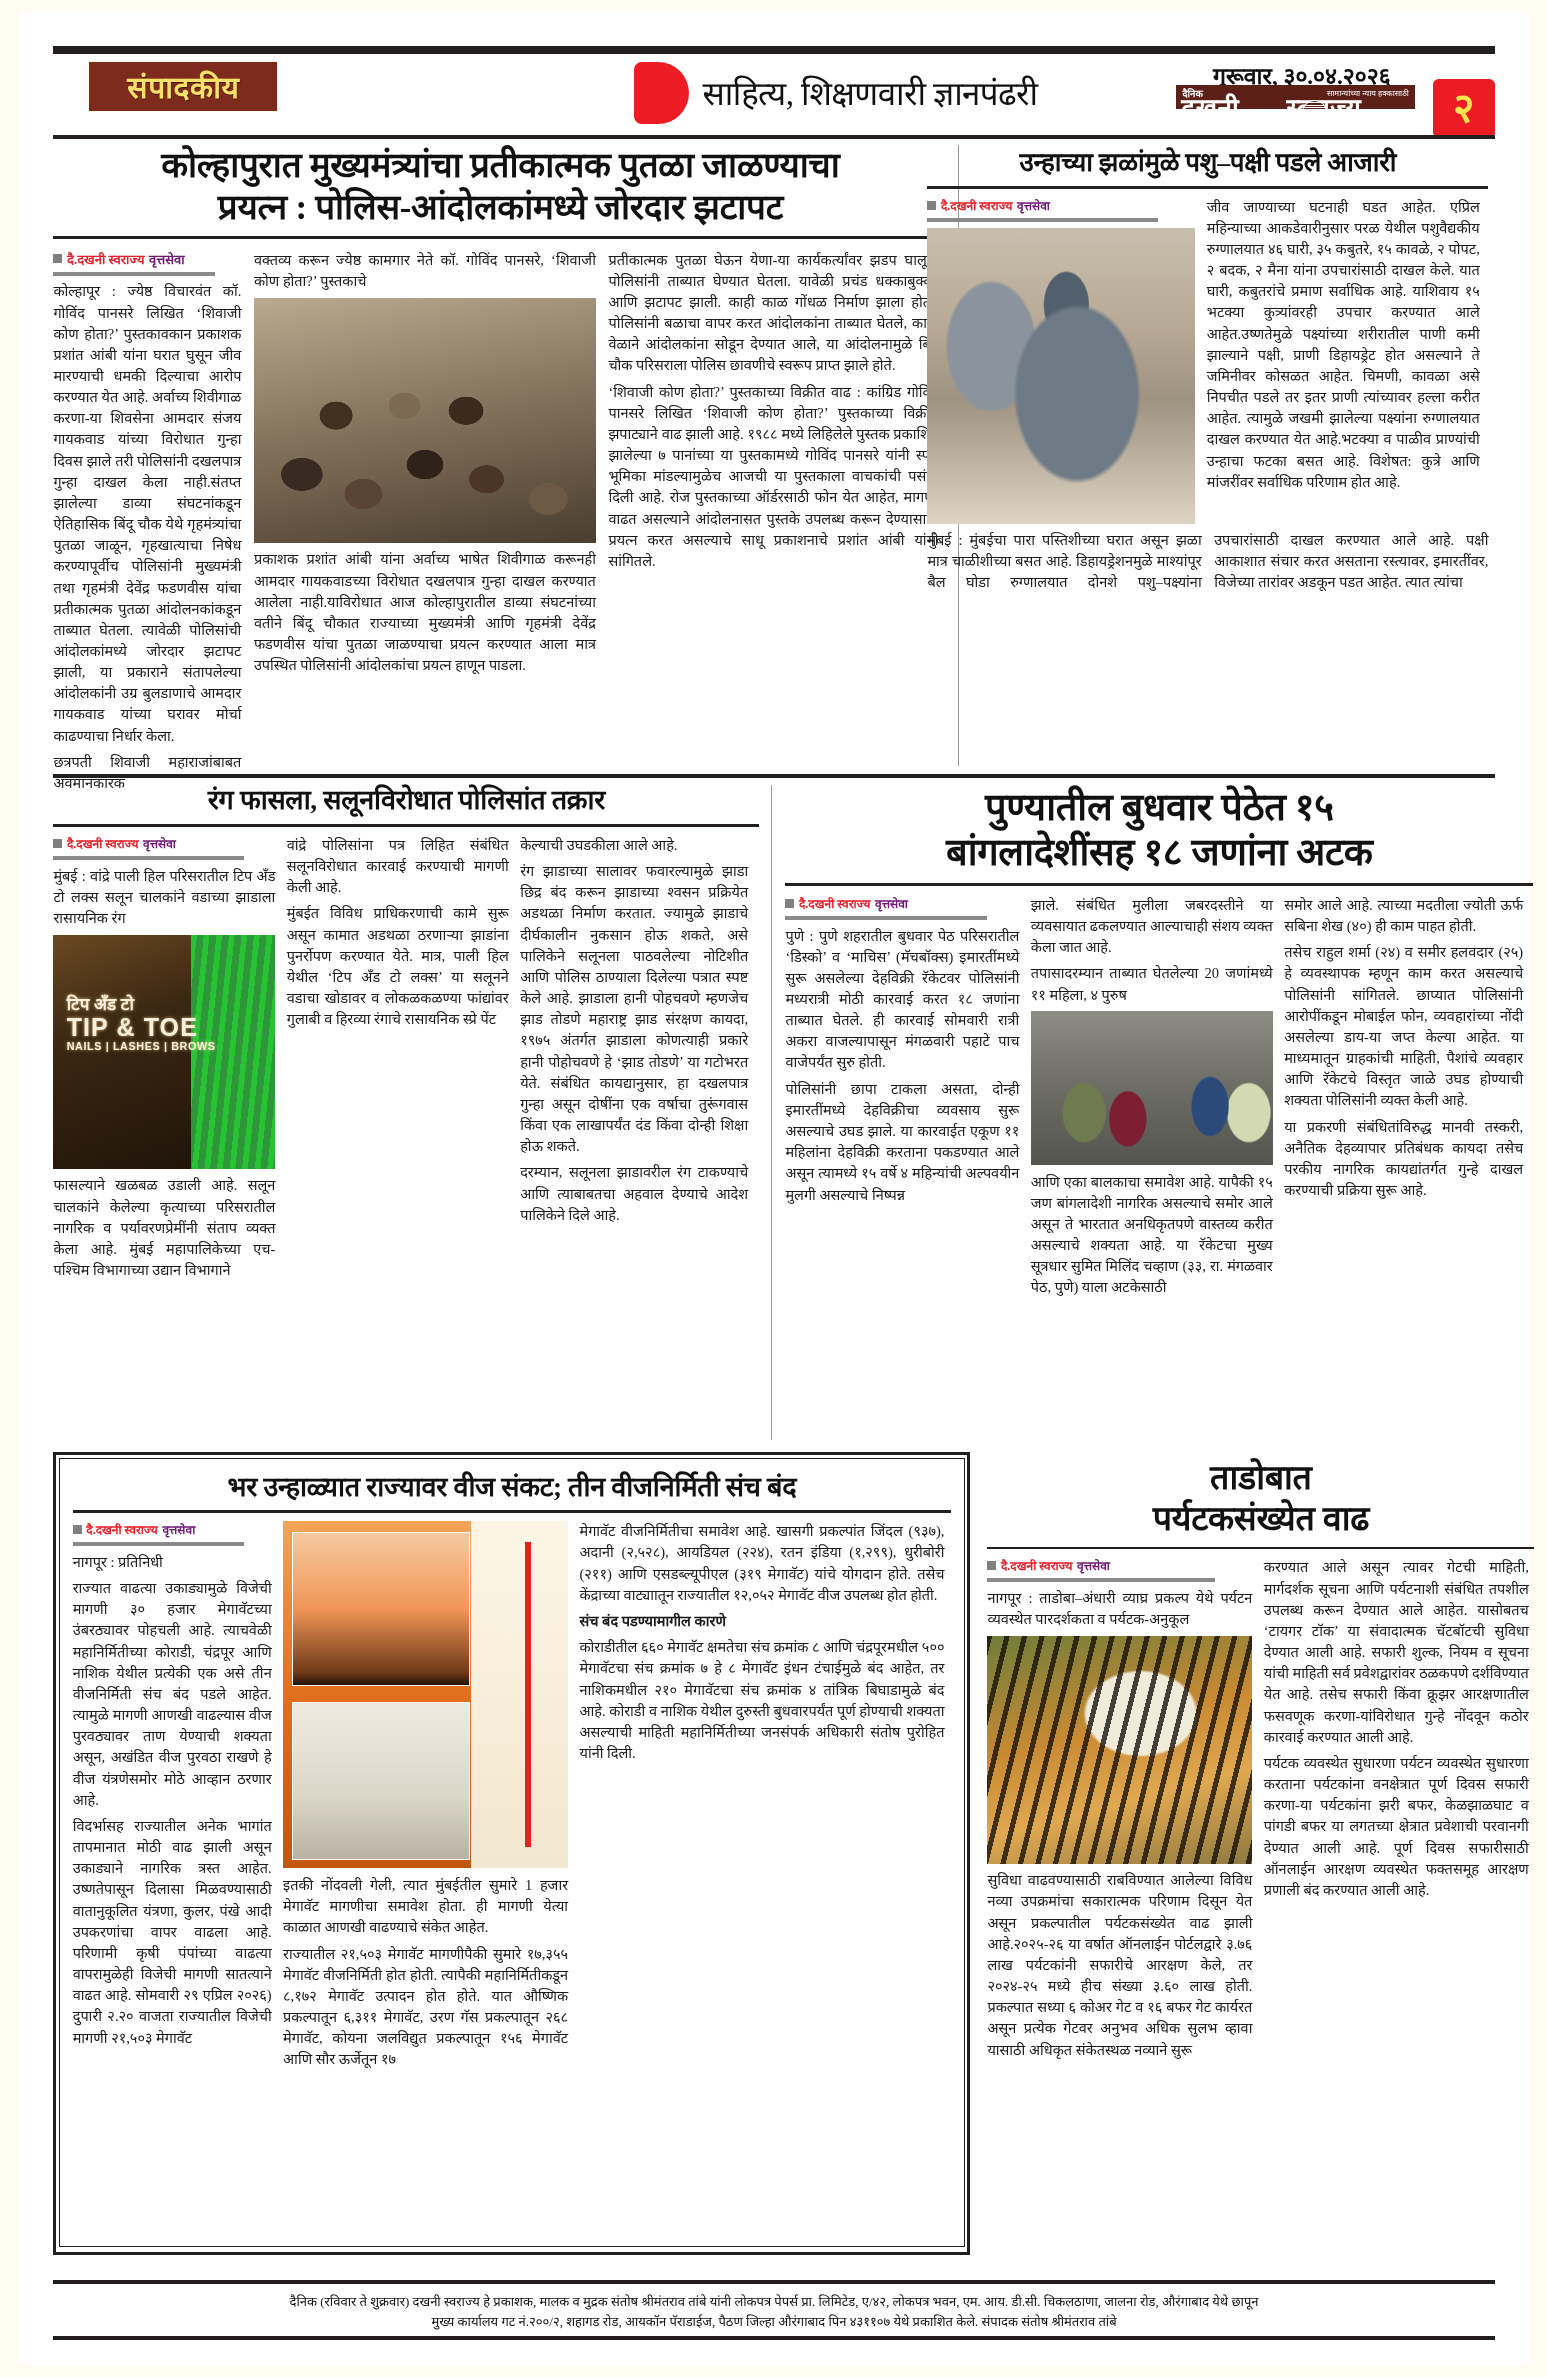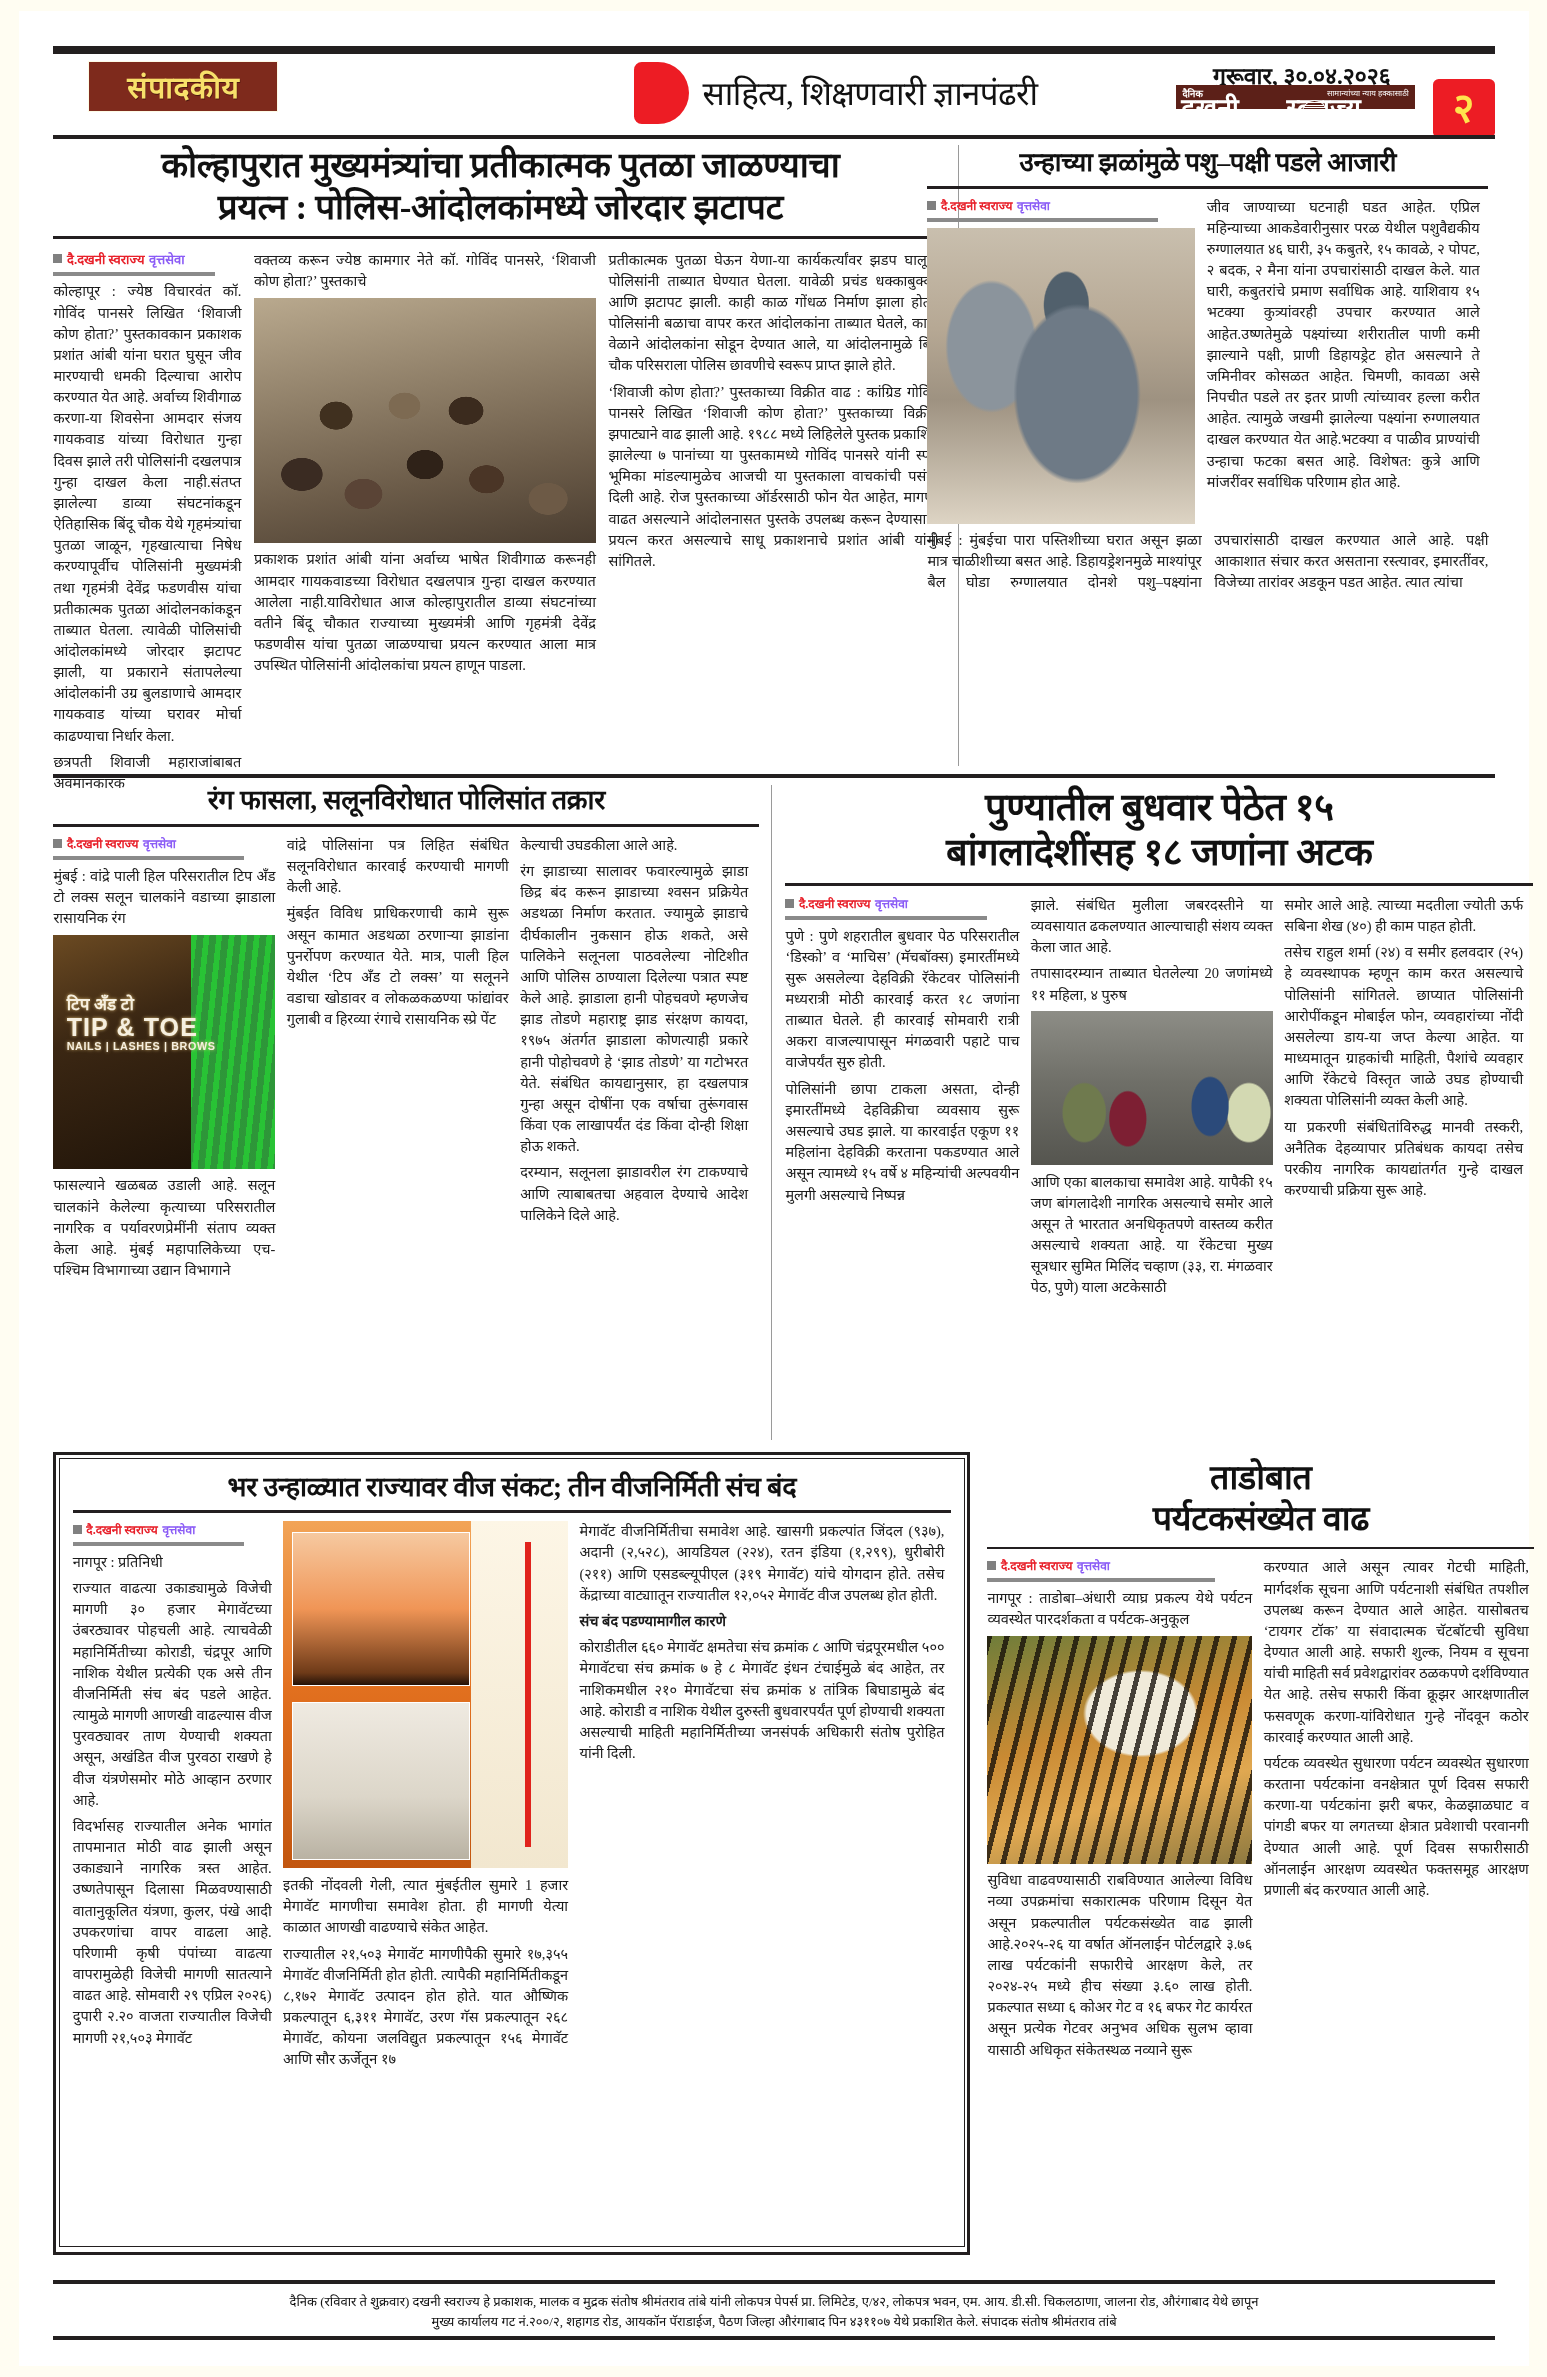--- a/index.html
+++ b/index.html
@@ -45,21 +45,21 @@
   .page-no{
     position:absolute;right:0px;top:20.5px;width:62px;height:59px;background:#ed1c24;
     border-radius:5.7px;display:flex;align-items:center;justify-content:center;
   }
   .page-no span{color:#ffe44d;font-size:41px;font-weight:bold;line-height:1;}
   .headline{font-family:"Liberation Serif",serif;font-weight:bold;color:#111;text-align:center;
     line-height:1.18;letter-spacing:-0.3px;}
   .byline{display:flex;align-items:center;gap:4.6px;font-size:13px;font-weight:bold;white-space:nowrap;}
   .byline .sq{width:9px;height:9px;background:#808080;display:inline-block;}
   .byline .red{color:#e8202a;}
-  .byline .blk{color:#8b5cf6;}
+  .byline .blk{color:#701a75;}
   .byline-wrap{margin:0 0 5.7px 0;}
   .byline-rule{height:4px;background:#8a8a8a;margin-top:4px;width:86%;}
   .col{font-size:14.5px;line-height:1.46;color:#1a1a1a;text-align:justify;
     font-family:"Liberation Serif",serif;}
   .col p{margin:0 0 5.1px 0;text-indent:0;}
   .vline{position:absolute;width:1.1px;background:#9a9a9a;}
 
   
   .photo{position:relative;overflow:hidden;background:#cfcfcf;}
   .ph-crowd{

